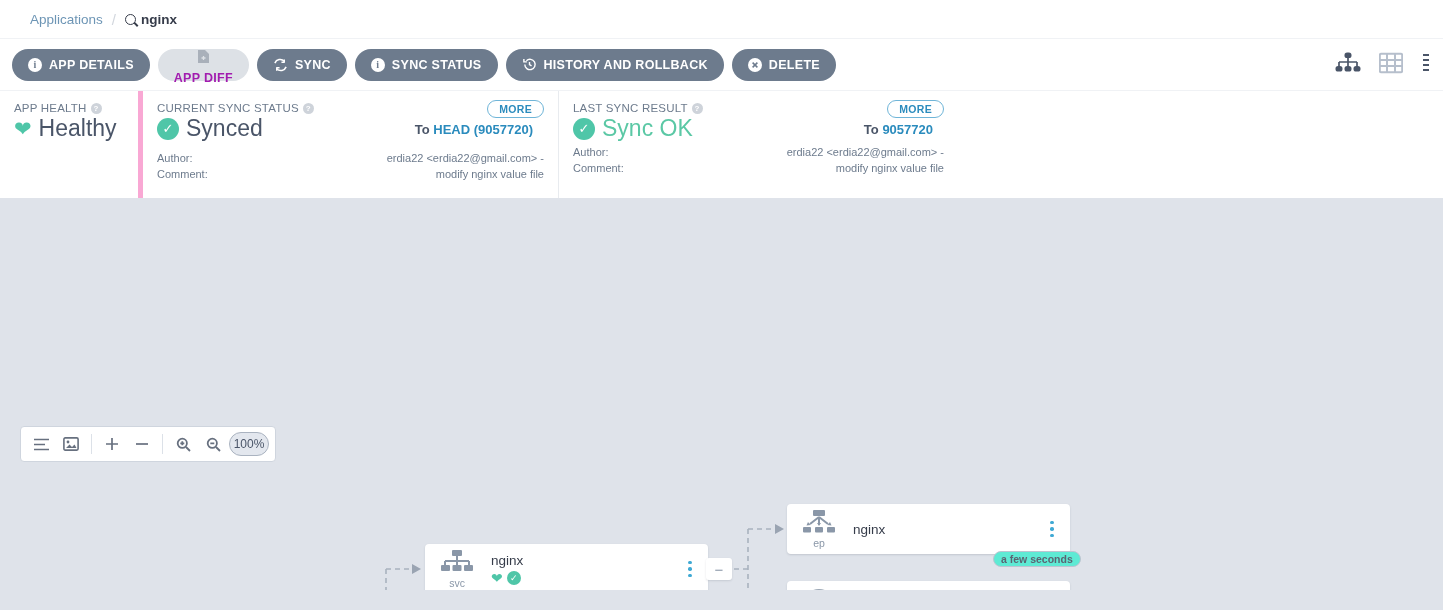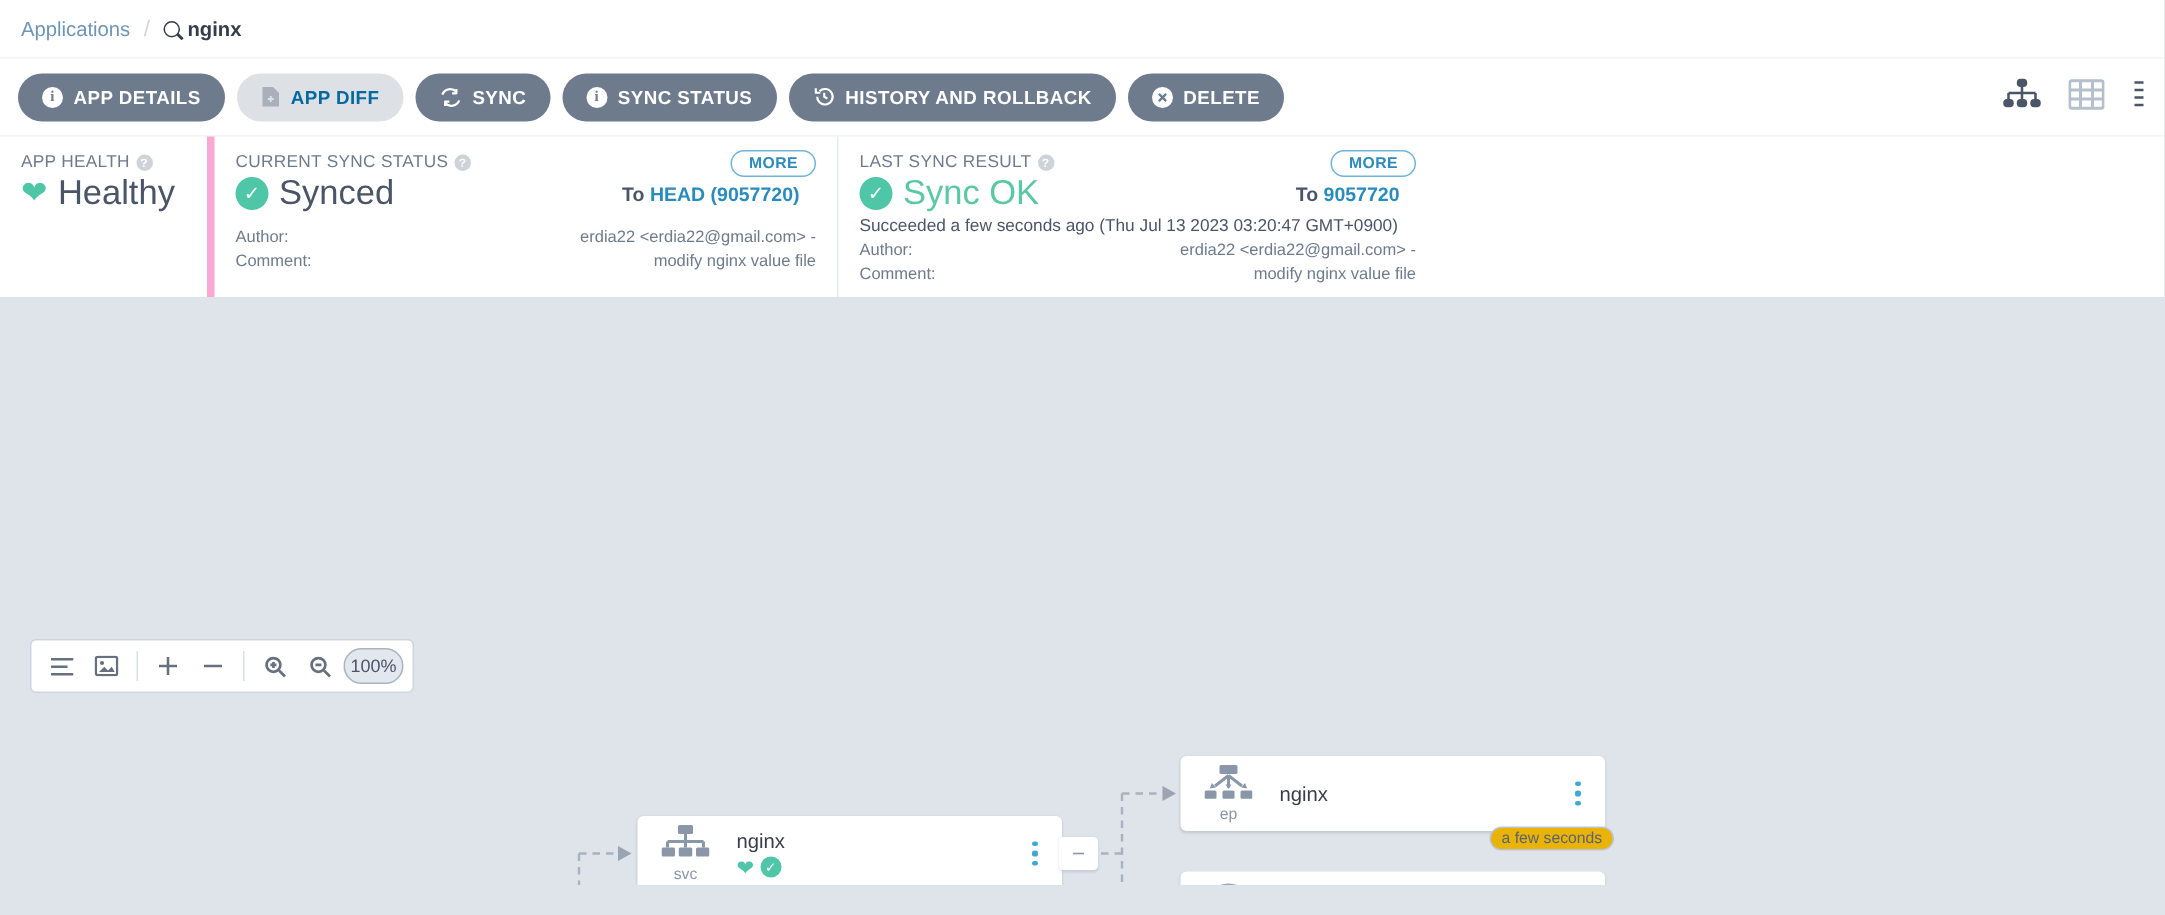--- a/index.html
+++ b/index.html
@@ -9,21 +9,21 @@
     font-family:"Liberation Sans", sans-serif;
     background:#dfe3ea;
     overflow:hidden;
     color:#363c4a;
   }
 
   
   .topbar {
     height:38px; background:#fff;
     display:flex; align-items:center;
-    padding:0 14px;
+    padding:0 30px;
     position:relative;
   }
   .crumb-link { color:#6d95b5; font-size:13.5px; }
   .crumb-sep { color:#d2d7de; margin:0 9px; font-size:15px; }
   .crumb-cur { color:#363c4a; font-size:13.5px; font-weight:bold; display:flex; align-items:center; gap:5px; }
   .mag { width:11px; height:11px; border:1.8px solid #363c4a; border-radius:50%; position:relative; display:inline-block; }
   .mag:after { content:""; position:absolute; width:1.8px; height:5px; background:#363c4a; right:-2px; bottom:-3px; transform:rotate(-45deg); }
   .topright {
     position:absolute; right:0; top:0; height:38px;
     display:flex; align-items:center; padding-right:0px;
@@ -37,21 +37,21 @@
     border-top:1px solid #f0f2f5;
     display:flex; align-items:center; padding:0 12px; gap:8px;
     position:relative;
   }
   .tbtn {
     height:32px; border-radius:16px; background:#6d7b8d; color:#fff;
     display:flex; align-items:center; gap:7px;
     padding:0 16px; font-size:12.5px; font-weight:bold; letter-spacing:.3px;
     cursor:pointer; white-space:nowrap;
   }
-  .tbtn.disabled { background:#dde1e6; color:#0369a1; }
+  .tbtn.disabled { background:#dde1e6; color:#a21caf;flex-direction:column; }
   .tbtn .gi { display:flex; align-items:center; }
   .icn-i { width:14px; height:14px; border-radius:50%; background:#fff; color:#6d7b8d;
            font-size:10px; font-weight:bold; display:flex; align-items:center; justify-content:center;
            font-family:"Liberation Serif", serif; }
   .caret { width:0;height:0;border-left:4px solid transparent;border-right:4px solid transparent;border-top:5px solid #fff; margin-left:2px;}
   .view-icons { position:absolute; right:0px; top:0; height:52px; display:flex; align-items:center; gap:18px; padding-right:0; width:108px; overflow:hidden;}
 
   
   .status {
     background:#fff; display:flex; height:108px;
@@ -107,22 +107,22 @@
   .n-title { font-size:13.5px; color:#363c4a; white-space:nowrap; overflow:hidden; }
   .n-icons { display:flex; align-items:center; gap:4px; margin-top:3px; }
   .n-heart { color:#4fc6a8; font-size:14px; line-height:1; }
   .n-ck { width:14px;height:14px;border-radius:50%;background:#4fc6a8;color:#fff;font-size:9px;
           display:flex;align-items:center;justify-content:center;}
   .kebab { width:16px; display:flex; flex-direction:column; gap:3px; align-items:center; cursor:pointer; flex:0 0 auto; }
   .kebab i { width:3.5px;height:3.5px;border-radius:50%;background:#3fa9d4; display:block; }
 
   .badges { position:absolute; display:flex; gap:4px; }
   .badge {
-    background:#eab308; border:1px solid #bcc4d0; color:#5b6472;
-    border-radius:9px; font-size:10.5px; padding:1px 7px; white-space:nowrap;
+    background:#5eead4; border:1px solid #bcc4d0; color:#5b6472;
+    border-radius:9px; font-size:10.5px; padding:1px 7px; white-space:nowrap;font-weight:bold;
   }
   .es-circ { width:34px;height:34px;border-radius:50%;background:#9aa6b4;color:#fff;
              display:flex;align-items:center;justify-content:center;font-size:13px; font-weight:bold; }
 
   .collapse {
     position:absolute; width:26px;height:22px;background:#fff;border-radius:3px;
     display:flex;align-items:center;justify-content:center; color:#8a97a8; font-size:15px;
     box-shadow:0 1px 2px rgba(60,70,90,.15);
   }
   svg.links { position:absolute; left:0; top:0; width:1443px; height:392px; pointer-events:none; }
@@ -268,21 +268,20 @@
     </div>
     <div class="sval ok">
       <span class="ckcircle">✓</span>
       <span>Sync OK</span>
     </div>
     <div class="more">MORE</div>
     <div class="toline">
       <span>To</span>
       <a>9057720</a>
     </div>
-    <div class="succ">Succeeded a few seconds ago (Thu Jul 13 2023 03:20:47 GMT+0900)</div>
     <div class="meta-rows" style="margin-top:3px">
       <div class="meta-k">
         <div>Author:</div>
         <div>Comment:</div>
       </div>
       <div class="meta-v">
         <div>erdia22 &lt;erdia22@gmail.com&gt; -</div>
         <div>modify nginx value file</div>
       </div>
     </div>

